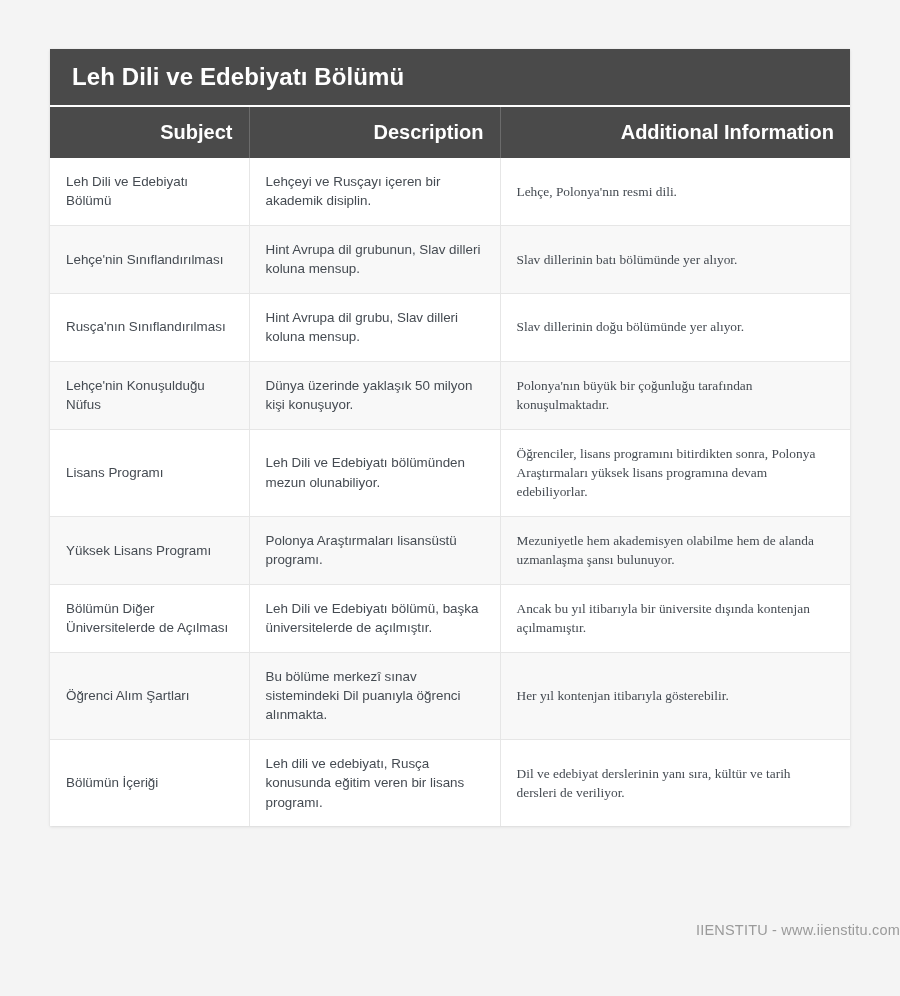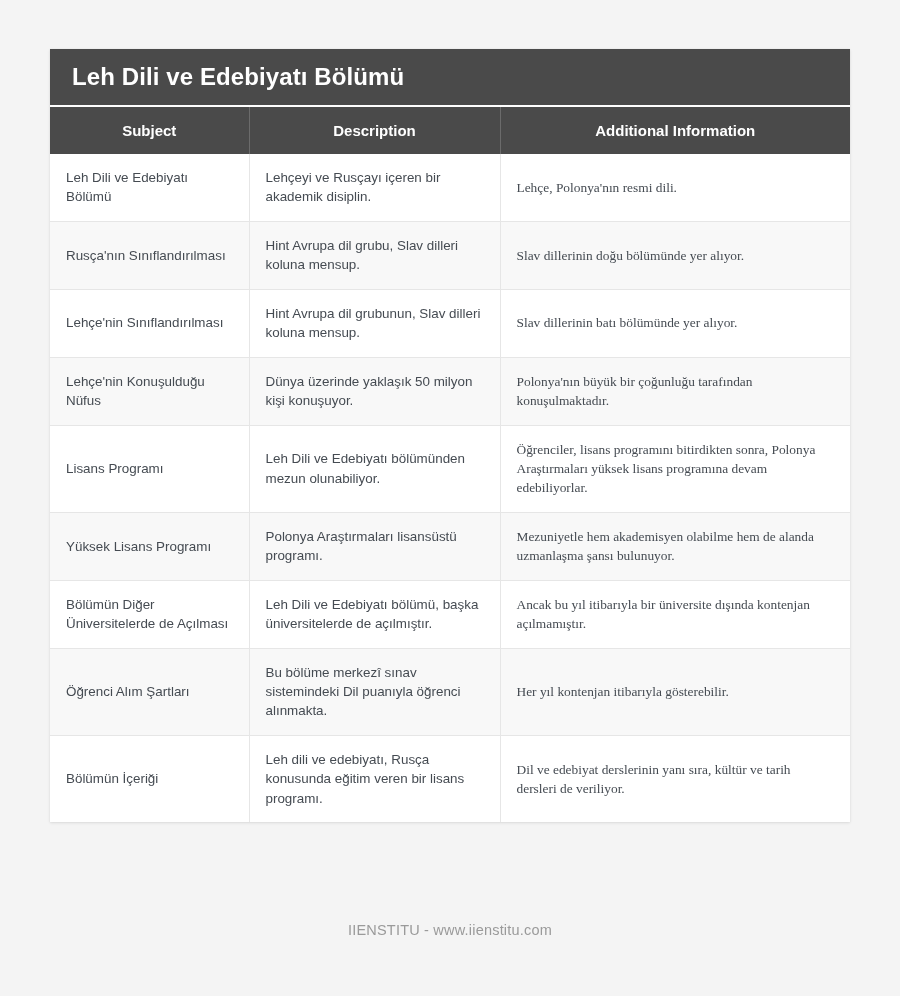--- a/index.html
+++ b/index.html
@@ -52,23 +52,23 @@
     table-layout: fixed;
     background: #ffffff;
   }
   table.grid col.c-subject  { width: 199px; }
   table.grid col.c-desc     { width: 251px; }
   table.grid col.c-info     { width: 350px; }
 
   table.grid thead th {
     background: #4a4a4a;
     color: #ffffff;
-    font-size: 15px;
+    font-size: 20px;
     font-weight: bold;
-    text-align: center;
+    text-align: right;
     padding: 14px 16px;
     border-right: 1px solid #6b6b6b;
     vertical-align: middle;
     height: 47px;
     box-sizing: border-box;
   }
   table.grid thead th:last-child { border-right: none; }
 
   table.grid tbody td {
     font-size: 13.4px;
@@ -83,21 +83,21 @@
   table.grid tbody td:last-child { border-right: none; font-family: Liberation Serif, serif; }
   table.grid tbody tr:last-child td { border-bottom: none; }
   table.grid tbody tr:nth-child(even) td { background: #f8f8f8; }
   table.grid tbody tr:nth-child(odd)  td { background: #ffffff; }
 
   .footer {
     position: absolute;
     left: 0;
     top: 922px;
     width: 900px;
-    text-align: center;
+    text-align: right;
     color: #9a9a9a;
     font-size: 14.5px;
     letter-spacing: 0.2px;
   }
 </style>
 </head>
 <body>
 
 <div class="page">
 
@@ -120,28 +120,28 @@
           <th>Additional Information</th>
         </tr>
       </thead>
       <tbody id="table-body">
           <tr>
             <td>Leh Dili ve Edebiyatı Bölümü</td>
             <td>Lehçeyi ve Rusçayı içeren bir akademik disiplin.</td>
             <td>Lehçe, Polonya'nın resmi dili.</td>
           </tr>
           <tr>
+            <td>Lehçe'nin Sınıflandırılması</td>
+            <td>Hint Avrupa dil grubunun, Slav dilleri koluna mensup.</td>
+            <td>Slav dillerinin batı bölümünde yer alıyor.</td>
+          </tr>
+          <tr>
             <td>Rusça'nın Sınıflandırılması</td>
             <td>Hint Avrupa dil grubu, Slav dilleri koluna mensup.</td>
             <td>Slav dillerinin doğu bölümünde yer alıyor.</td>
-          </tr>
-          <tr>
-            <td>Lehçe'nin Sınıflandırılması</td>
-            <td>Hint Avrupa dil grubunun, Slav dilleri koluna mensup.</td>
-            <td>Slav dillerinin batı bölümünde yer alıyor.</td>
           </tr>
           <tr>
             <td>Lehçe'nin Konuşulduğu Nüfus</td>
             <td>Dünya üzerinde yaklaşık 50 milyon kişi konuşuyor.</td>
             <td>Polonya'nın büyük bir çoğunluğu tarafından konuşulmaktadır.</td>
           </tr>
           <tr>
             <td>Lisans Programı</td>
             <td>Leh Dili ve Edebiyatı bölümünden mezun olunabiliyor.</td>
             <td>Öğrenciler, lisans programını bitirdikten sonra, Polonya Araştırmaları yüksek lisans programına devam edebiliyorlar.</td>

